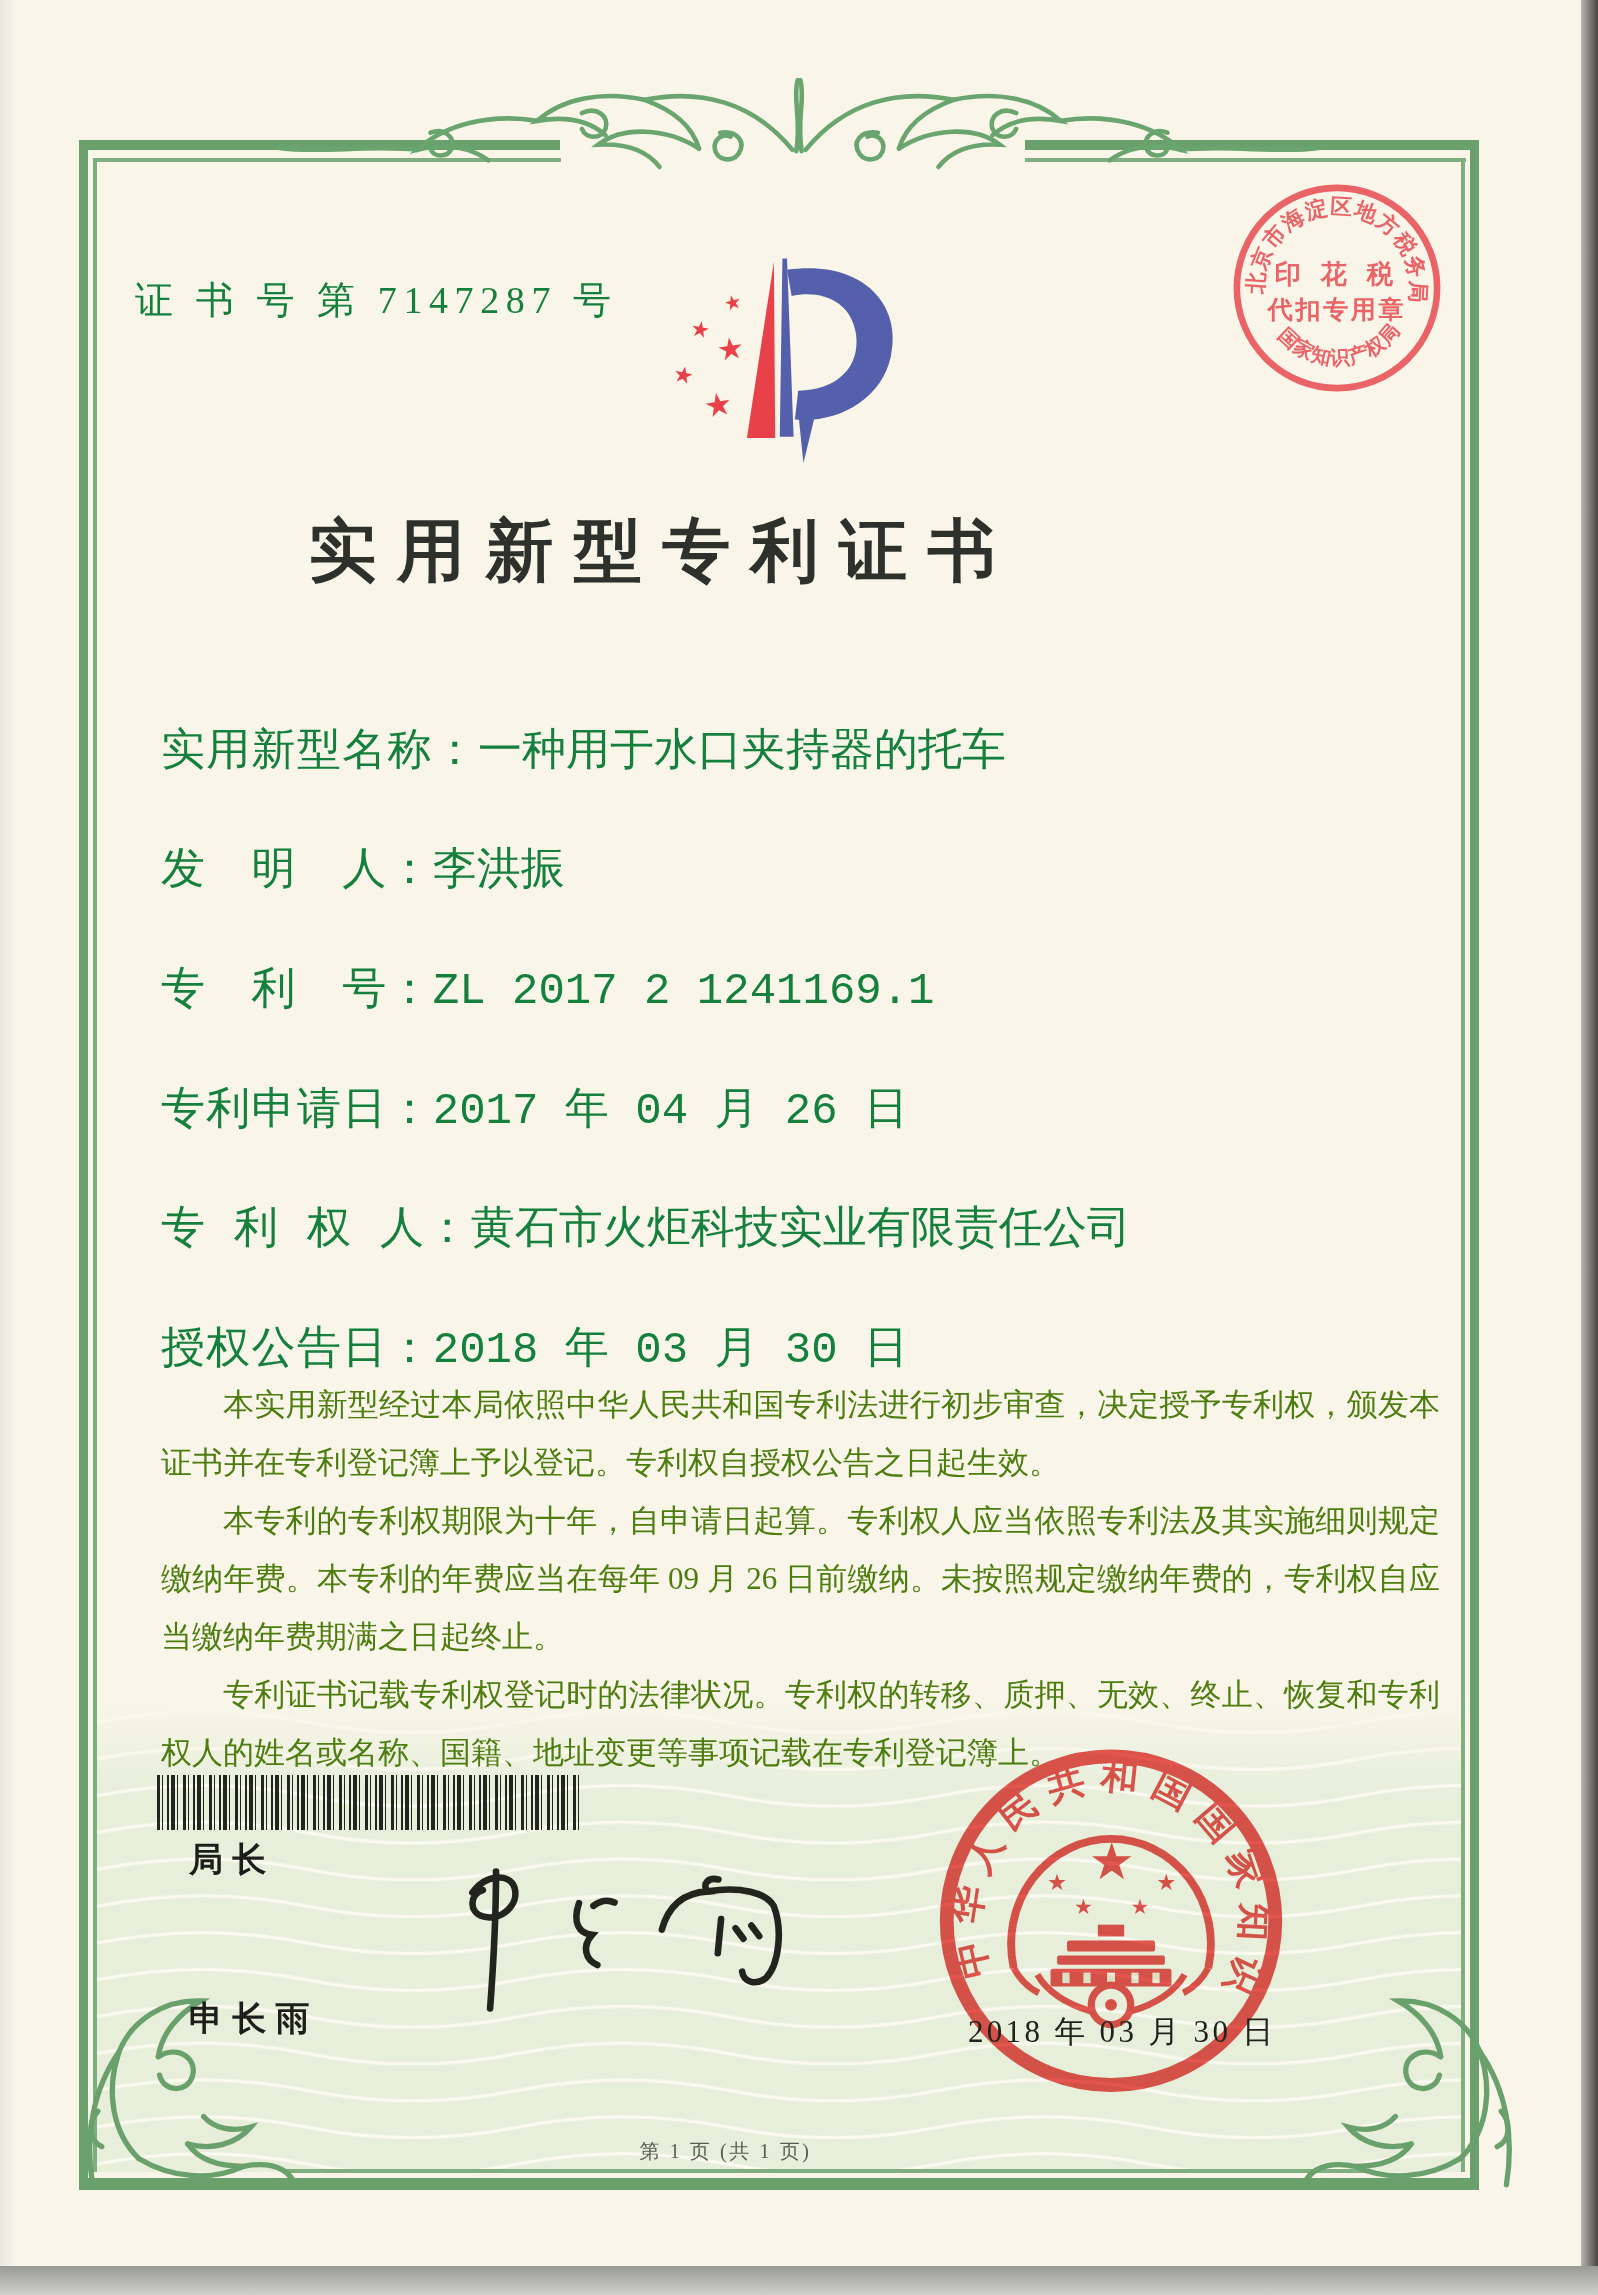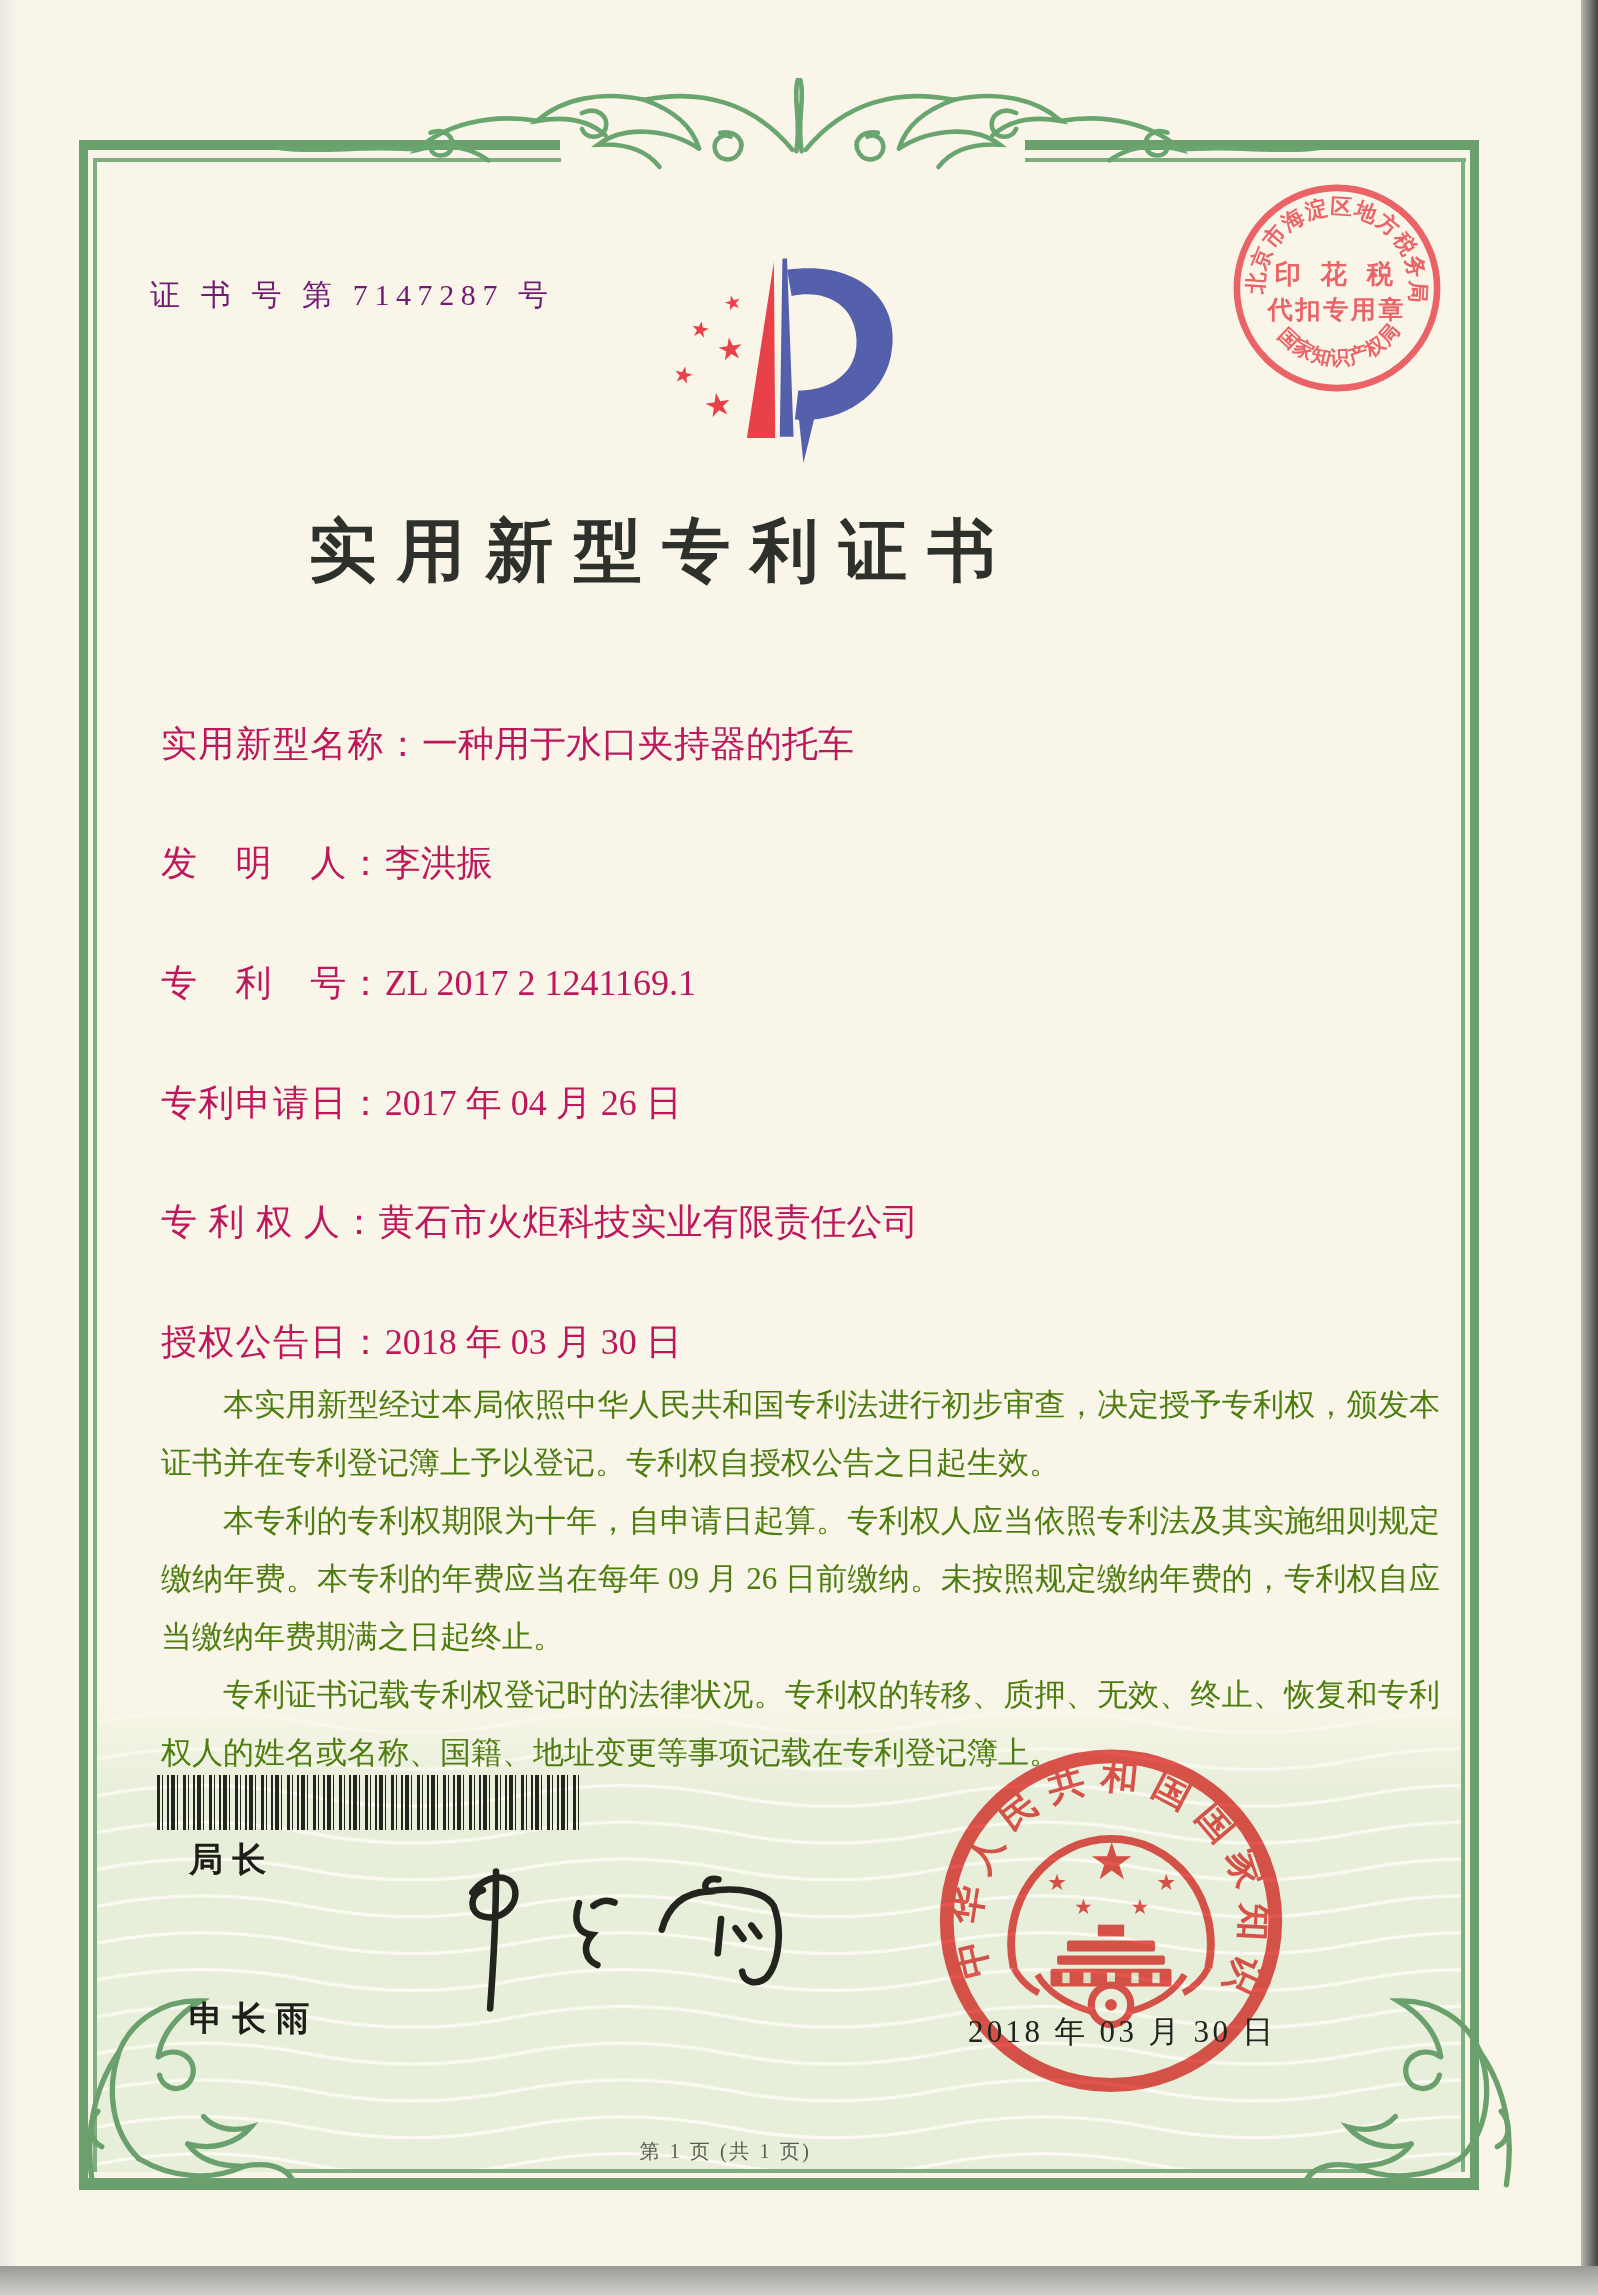--- a/index.html
+++ b/index.html
@@ -13,25 +13,25 @@
   
   .bline{position:absolute;background:#69a06c;}
   .thin{background:#7fae81;}
 
   
   .waves{position:absolute;left:97px;top:1697px;width:1364px;height:475px;background:#e7eeda;overflow:hidden;}
   .waves svg{position:absolute;left:0;top:0;}
   .wavefade{position:absolute;left:0;top:0;width:100%;height:99px;
             background:linear-gradient(#f9f6e9,rgba(249,246,233,0));}
 
-  .certno{position:absolute;left:150px;top:275px;font-size:30px;letter-spacing:6.6px;color:#701a75;}
+  .certno{position:absolute;left:135px;top:275px;font-size:38px;letter-spacing:6.6px;color:#15803d;}
   .title{position:absolute;left:0;top:506px;width:1304px;text-align:center;font-size:68px;
          font-weight:bold;letter-spacing:0.30em;text-indent:0.30em;color:#2e312b;}
 
-  .field{position:absolute;left:161px;font-size:36px;white-space:nowrap;color:#be185d;}
+  .field{position:absolute;left:161px;font-size:44px;white-space:nowrap;color:#15803d;font-family:Liberation Mono, monospace;}
   .field .lab{letter-spacing:1.3px;}
   .body-text{position:absolute;left:161px;top:1376px;width:1279px;font-size:31px;line-height:58px;
              text-align:justify;color:#4d7c0f;}
   .body-text p{margin:0;text-indent:2em;}
 
   .barcode{position:absolute;left:157px;top:1775px;width:424px;height:55px;
     background:repeating-linear-gradient(90deg,
       #23251f 0 2.6px,rgba(0,0,0,0) 2.6px 4.6px,
       #23251f 4.6px 6px,rgba(0,0,0,0) 6px 10px,
       #23251f 10px 12px,rgba(0,0,0,0) 12px 14px,

